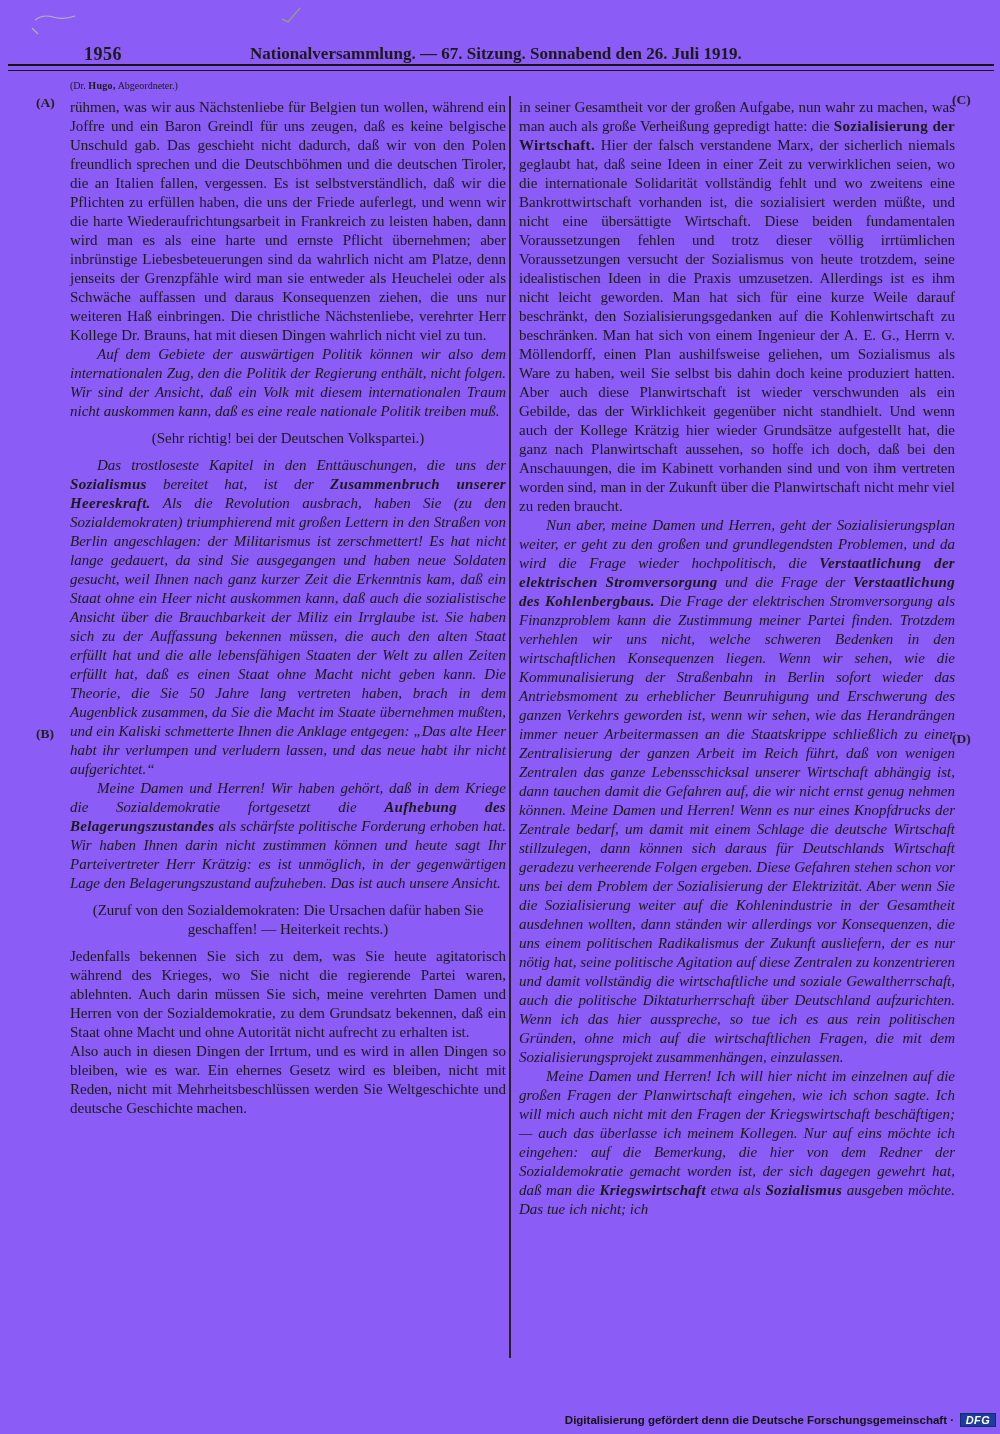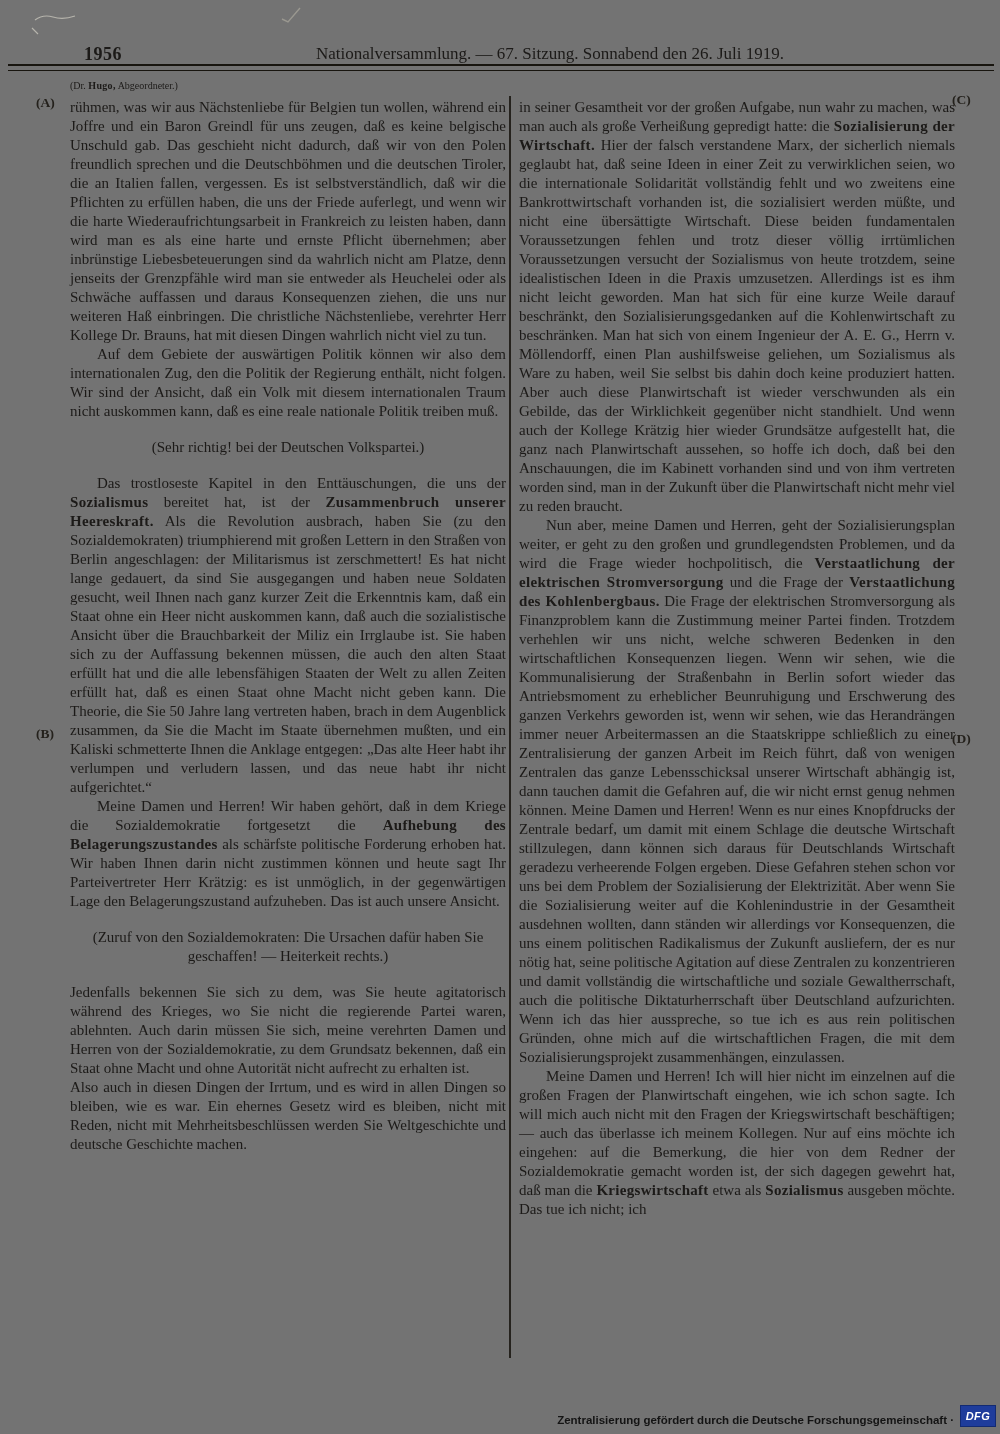--- a/index.html
+++ b/index.html
@@ -1,46 +1,46 @@
 <!DOCTYPE html>
 <html lang="de"><head>
 <meta charset="utf-8">
 <style>
   html,body { margin:0; padding:0; background:#d8d8d4; }
   .page {
     position:relative; width:1000px; height:1434px; margin:0 auto;
-    background:#737373; overflow:hidden;
+    background:#8b5cf6; overflow:hidden;
     font-family:"Liberation Serif","DejaVu Serif",serif; color:#1c1a18;
   }
   
   .page-number { position:absolute; left:84px; top:44px; font-size:18px; font-weight:bold; letter-spacing:0.5px; }
-  .header-title { position:absolute; left:250px; top:44px; width:600px; text-align:center; font-size:17px; font-weight:normal; }
+  .header-title { position:absolute; left:250px; top:44px; width:600px; text-align:left; font-size:17px; font-weight:bold; }
   .header-rule { position:absolute; left:8px; right:6px; top:64px; height:4px;
     border-top:2.5px solid #18150f; border-bottom:1.5px solid #18150f; }
   .speaker-line { position:absolute; left:70px; top:80px; font-size:10px; }
   
   .col { position:absolute; top:98px; width:436px; font-size:15px; line-height:19px;
     text-align:justify; hyphens:auto; -webkit-hyphens:auto; }
   .col-left  { left:70px; }
   .col-right { left:519px; }
   .col-divider { position:absolute; left:509px; top:96px; height:1262px; width:1.5px; background:#25221d; }
   .para { margin:0; }
-  .para.indent { text-indent:27px; }
-  .stage { margin:17px; text-align:center; }
+  .para.indent { text-indent:27px;font-style:italic; }
+  .stage { margin:8px; text-align:center; }
   b { font-weight:bold; letter-spacing:0.3px; }
   
   .margin-label { position:absolute; font-family:"Liberation Serif",serif; font-weight:bold; font-size:13.5px; color:#24211c; }
   .ml-a { left:36px;  top:95px; }
   .ml-b { left:36px;  top:726px; }
   .ml-c { left:952px; top:92px; }
   .ml-d { left:952px; top:731px; }
   
   .footer-credit { position:absolute; right:46px; bottom:8px; font-family:"Liberation Sans",sans-serif;
     font-size:11.5px; font-weight:bold; color:#141414; }
-  .dfg-logo { position:absolute; right:4px; bottom:7px; width:36px; height:22px;
+  .dfg-logo { position:absolute; right:4px; bottom:7px; width:36px; height:14px;
     background:#1e3c9b; border:1px solid #122a73; box-sizing:border-box;
     color:#ffffff; font-family:"Liberation Sans",sans-serif; font-size:11px; font-weight:bold; font-style:italic;
     display:flex; align-items:center; justify-content:center; letter-spacing:0.5px; }
   
   .pencil { position:absolute; color:#b6b4ac; pointer-events:none; }
 </style>
 </head>
 <body>
 
 <div class="page">
@@ -74,16 +74,16 @@
       <p class="stage"><span>(Zuruf von den Sozialdemokraten: Die Ursachen dafür haben Sie geschaffen! — Heiterkeit rechts.)</span></p>
       <p class="para"><span>Jedenfalls bekennen Sie sich zu dem, was Sie heute agitatorisch während des Krieges, wo Sie nicht die regierende Partei waren, ablehnten. Auch darin müssen Sie sich, meine verehrten Damen und Herren von der Sozialdemokratie, zu dem Grundsatz bekennen, daß ein Staat ohne Macht und ohne Autorität nicht aufrecht zu erhalten ist.</span></p>
       <p class="para"><span>Also auch in diesen Dingen der Irrtum, und es wird in allen Dingen so bleiben, wie es war. Ein ehernes Gesetz wird es bleiben, nicht mit Reden, nicht mit Mehrheitsbeschlüssen werden Sie Weltgeschichte und deutsche Geschichte machen.</span></p>
     </div>
   <div class="col col-right" id="col-right">
       <p class="para"><span>in seiner Gesamtheit vor der großen Aufgabe, nun wahr zu machen, was man auch als große Verheißung gepredigt hatte: die </span><b>Sozialisierung der Wirtschaft.</b><span> Hier der falsch verstandene Marx, der sicherlich niemals geglaubt hat, daß seine Ideen in einer Zeit zu verwirklichen seien, wo die internationale Solidarität vollständig fehlt und wo zweitens eine Bankrottwirtschaft vorhanden ist, die sozialisiert werden müßte, und nicht eine übersättigte Wirtschaft. Diese beiden fundamentalen Voraussetzungen fehlen und trotz dieser völlig irrtümlichen Voraussetzungen versucht der Sozialismus von heute trotzdem, seine idealistischen Ideen in die Praxis umzusetzen. Allerdings ist es ihm nicht leicht geworden. Man hat sich für eine kurze Weile darauf beschränkt, den Sozialisierungsgedanken auf die Kohlenwirtschaft zu beschränken. Man hat sich von einem Ingenieur der A. E. G., Herrn v. Möllendorff, einen Plan aushilfsweise geliehen, um Sozialismus als Ware zu haben, weil Sie selbst bis dahin doch keine produziert hatten. Aber auch diese Planwirtschaft ist wieder verschwunden als ein Gebilde, das der Wirklichkeit gegenüber nicht standhielt. Und wenn auch der Kollege Krätzig hier wieder Grundsätze aufgestellt hat, die ganz nach Planwirtschaft aussehen, so hoffe ich doch, daß bei den Anschauungen, die im Kabinett vorhanden sind und von ihm vertreten worden sind, man in der Zukunft über die Planwirtschaft nicht mehr viel zu reden braucht.</span></p>
       <p class="para indent"><span>Nun aber, meine Damen und Herren, geht der Sozialisierungsplan weiter, er geht zu den großen und grundlegendsten Problemen, und da wird die Frage wieder hochpolitisch, die </span><b>Verstaatlichung der elektrischen Stromversorgung</b><span> und die Frage der </span><b>Verstaatlichung des Kohlenbergbaus.</b><span> Die Frage der elektrischen Stromversorgung als Finanzproblem kann die Zustimmung meiner Partei finden. Trotzdem verhehlen wir uns nicht, welche schweren Bedenken in den wirtschaftlichen Konsequenzen liegen. Wenn wir sehen, wie die Kommunalisierung der Straßenbahn in Berlin sofort wieder das Antriebsmoment zu erheblicher Beunruhigung und Erschwerung des ganzen Verkehrs geworden ist, wenn wir sehen, wie das Herandrängen immer neuer Arbeitermassen an die Staatskrippe schließlich zu einer Zentralisierung der ganzen Arbeit im Reich führt, daß von wenigen Zentralen das ganze Lebensschicksal unserer Wirtschaft abhängig ist, dann tauchen damit die Gefahren auf, die wir nicht ernst genug nehmen können. Meine Damen und Herren! Wenn es nur eines Knopfdrucks der Zentrale bedarf, um damit mit einem Schlage die deutsche Wirtschaft stillzulegen, dann können sich daraus für Deutschlands Wirtschaft geradezu verheerende Folgen ergeben. Diese Gefahren stehen schon vor uns bei dem Problem der Sozialisierung der Elektrizität. Aber wenn Sie die Sozialisierung weiter auf die Kohlenindustrie in der Gesamtheit ausdehnen wollten, dann ständen wir allerdings vor Konsequenzen, die uns einem politischen Radikalismus der Zukunft ausliefern, der es nur nötig hat, seine politische Agitation auf diese Zentralen zu konzentrieren und damit vollständig die wirtschaftliche und soziale Gewaltherrschaft, auch die politische Diktaturherrschaft über Deutschland aufzurichten. Wenn ich das hier ausspreche, so tue ich es aus rein politischen Gründen, ohne mich auf die wirtschaftlichen Fragen, die mit dem Sozialisierungsprojekt zusammenhängen, einzulassen.</span></p>
       <p class="para indent"><span>Meine Damen und Herren! Ich will hier nicht im einzelnen auf die großen Fragen der Planwirtschaft eingehen, wie ich schon sagte. Ich will mich auch nicht mit den Fragen der Kriegswirtschaft beschäftigen; — auch das überlasse ich meinem Kollegen. Nur auf eins möchte ich eingehen: auf die Bemerkung, die hier von dem Redner der Sozialdemokratie gemacht worden ist, der sich dagegen gewehrt hat, daß man die </span><b>Kriegswirtschaft</b><span> etwa als </span><b>Sozialismus</b><span> ausgeben möchte. Das tue ich nicht; ich</span></p>
     </div>
 
-  <div class="footer-credit">Zentralisierung gefördert durch die Deutsche Forschungsgemeinschaft ·</div>
+  <div class="footer-credit">Digitalisierung gefördert denn die Deutsche Forschungsgemeinschaft ·</div>
   <div class="dfg-logo" style="background: rgb(30, 60, 155);">DFG</div>
 
 </div>
 
 </body></html>

